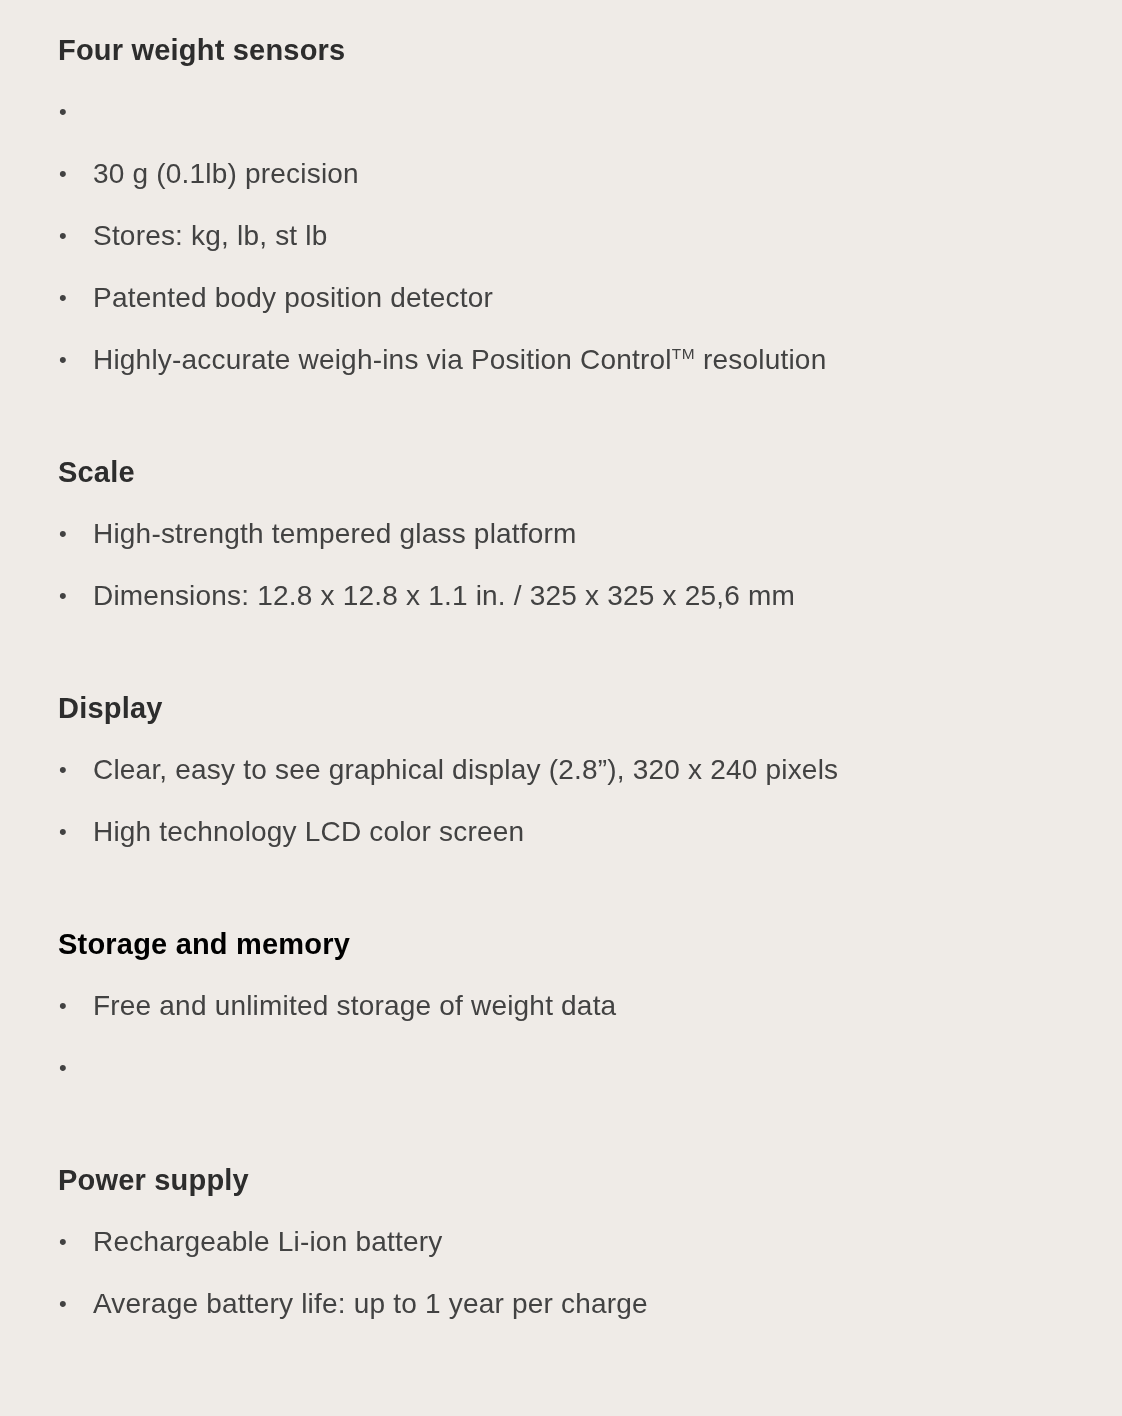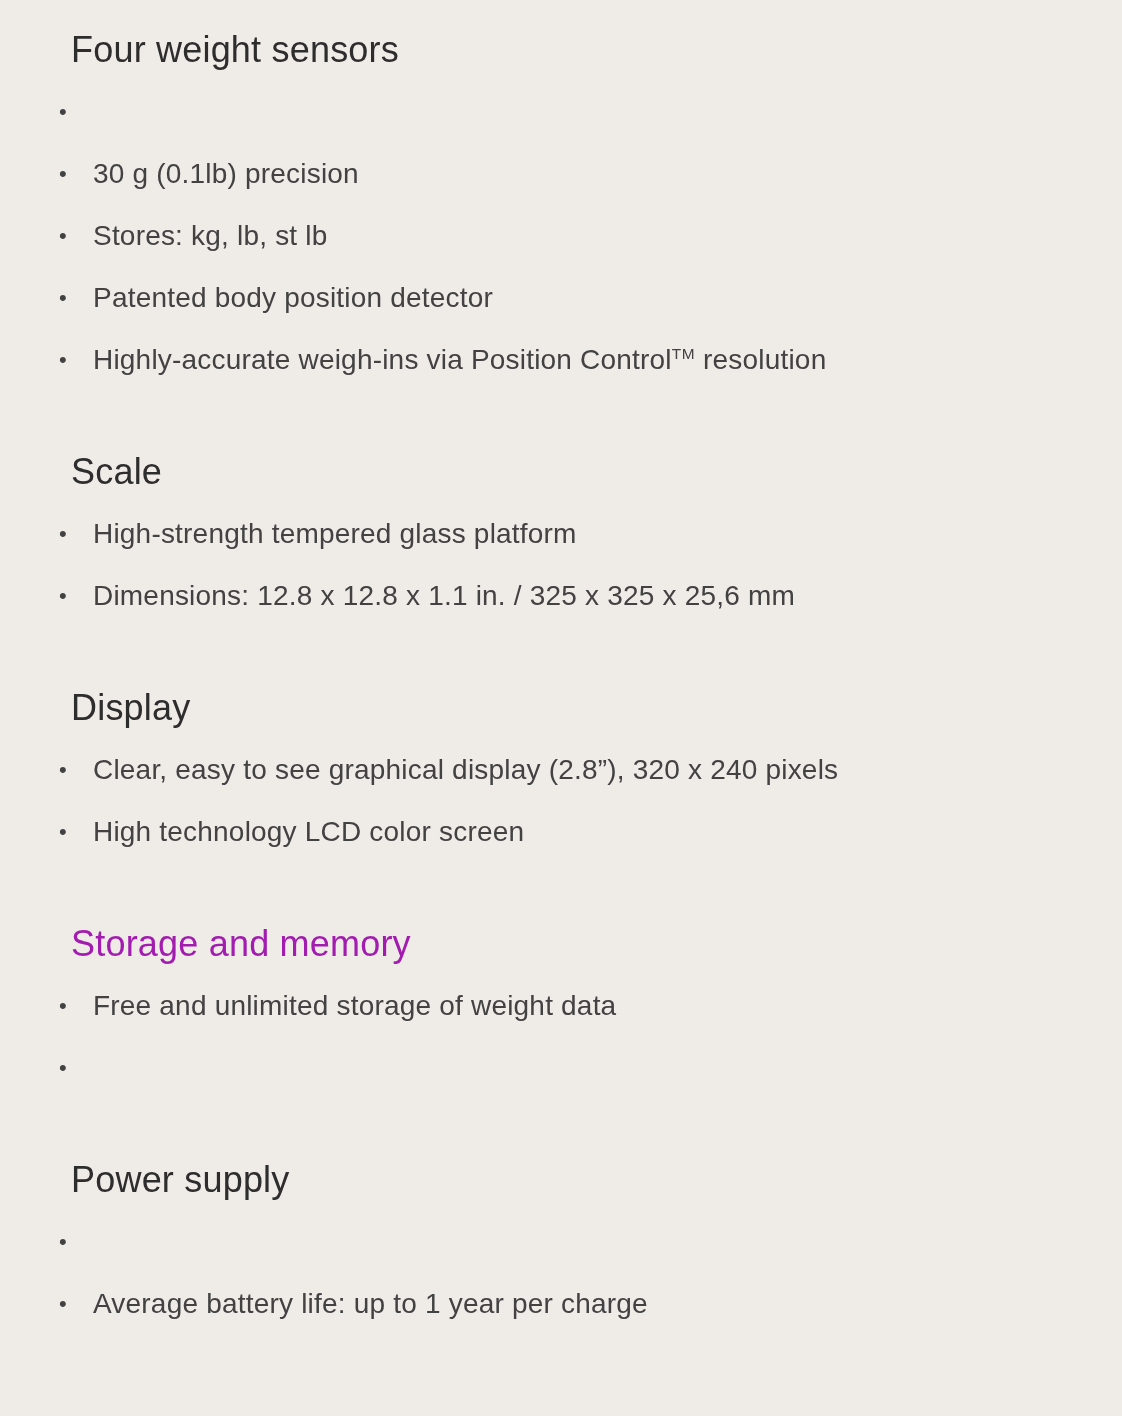--- a/index.html
+++ b/index.html
@@ -14,25 +14,25 @@
     width: 1122px;
     min-height: 1416px;
     box-sizing: border-box;
     padding: 26px 55px 40px 55px;
     background: #efebe7;
   }
   .spec-section {
     margin: 0;
   }
   .section-title {
-    font-size: 36px;
-    font-weight: 400;
+    font-size: 29px;
+    font-weight: 700;
     color: #2d2d2d;
     letter-spacing: 0.2px;
-    margin: 72px 0 8px 16px;
+    margin: 72px 0 8px 3px;
     line-height: 40px;
   }
   .spec-section:first-child .section-title {
     margin-top: 4px;
   }
   .spec-list {
     list-style: none;
     margin: 0;
     padding: 0;
   }
@@ -114,36 +114,37 @@
             <span class="bullet">•</span>
             <span class="item-text"><span>Clear, easy to see graphical display (2.8”), 320 x 240 pixels</span></span>
           </li>
           <li class="spec-item" style="color: rgb(66, 66, 66);">
             <span class="bullet">•</span>
             <span class="item-text"><span>High technology LCD color screen</span></span>
           </li>
         </ul>
       </section>
       <section class="spec-section">
-        <h2 class="section-title" style="color: #a21caf;">Storage and memory</h2>
+        <h2 class="section-title" style="color: #000000;">Storage and memory</h2>
         <ul class="spec-list">
           <li class="spec-item" style="color: rgb(66, 66, 66);">
             <span class="bullet">•</span>
             <span class="item-text"><span>Free and unlimited storage of weight data</span></span>
           </li>
           <li class="spec-item" style="color: rgb(66, 66, 66);">
             <span class="bullet">•</span>
           </li>
         </ul>
       </section>
       <section class="spec-section">
         <h2 class="section-title" style="color: rgb(45, 45, 45);">Power supply</h2>
         <ul class="spec-list">
           <li class="spec-item" style="color: rgb(66, 66, 66);">
             <span class="bullet">•</span>
+            <span class="item-text"><span>Rechargeable Li-ion battery</span></span>
           </li>
           <li class="spec-item" style="color: rgb(66, 66, 66);">
             <span class="bullet">•</span>
             <span class="item-text"><span>Average battery life: up to 1 year per charge</span></span>
           </li>
         </ul>
       </section>
     </div>
 </div>
 

